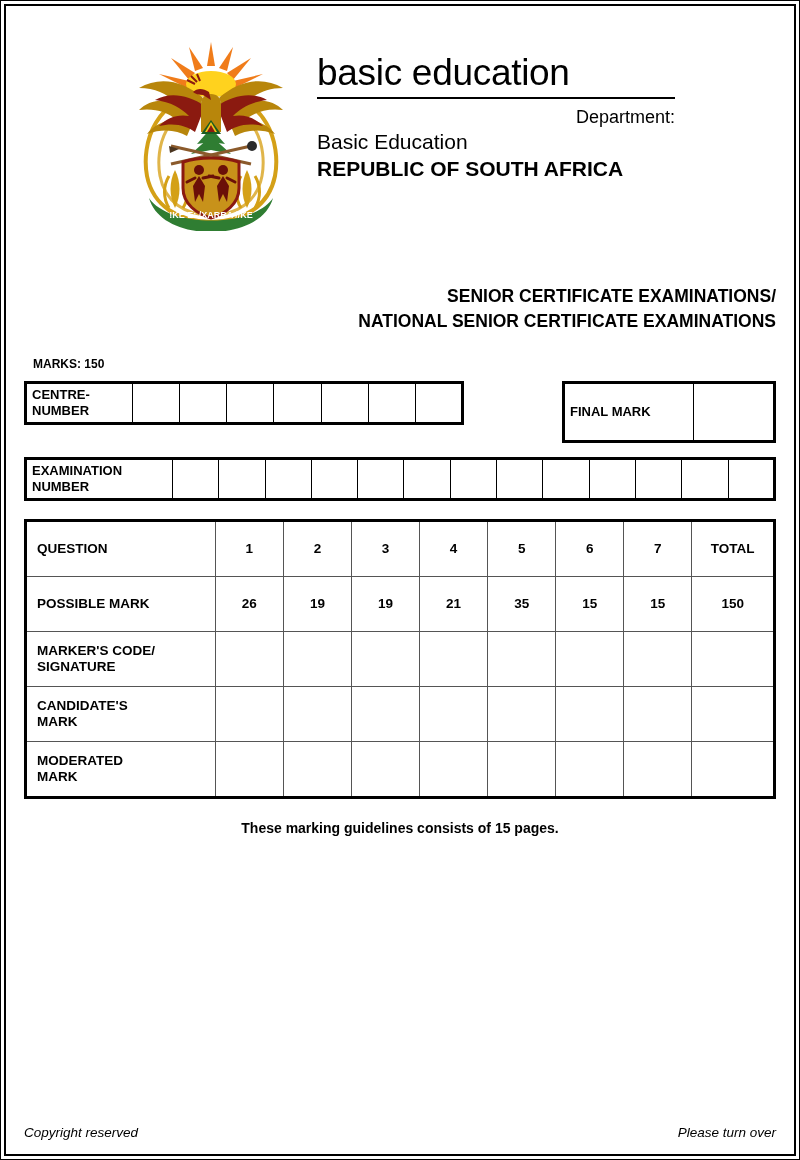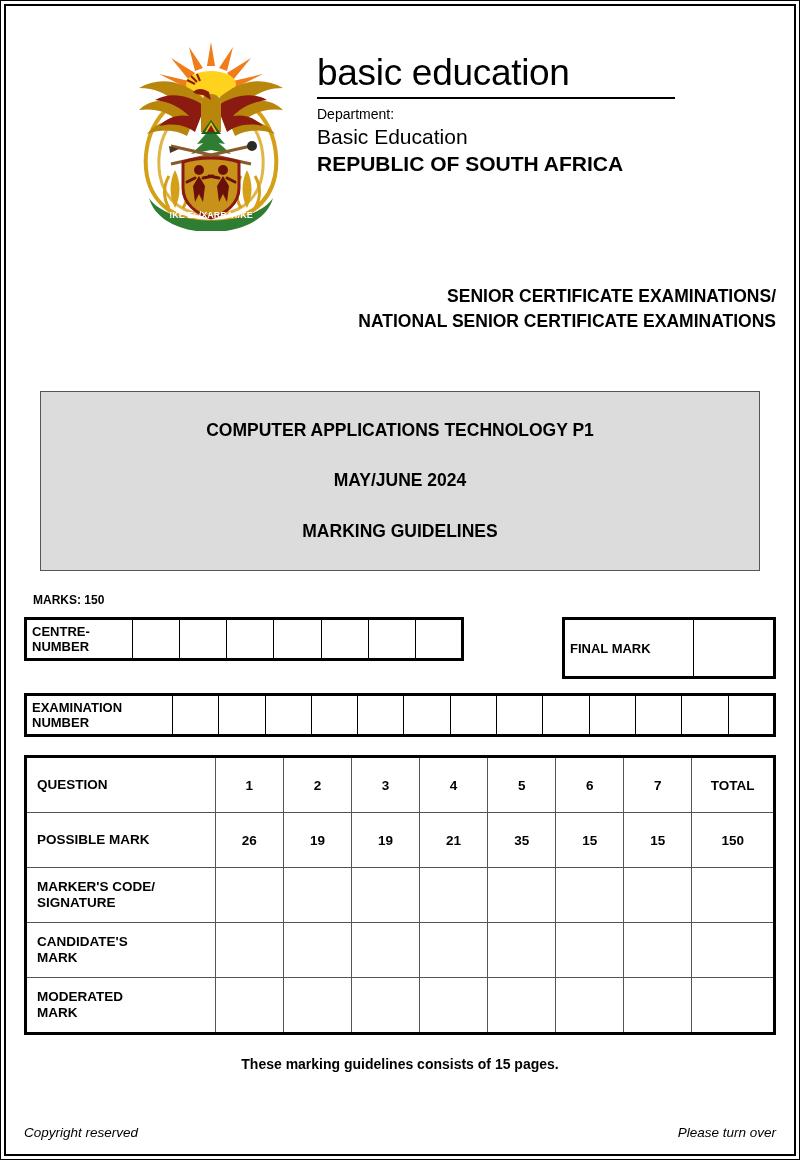--- a/index.html
+++ b/index.html
@@ -54,23 +54,24 @@
   .brand-title {
     font-size: 37px;
     font-weight: 400;
     letter-spacing: -0.3px;
     line-height: 1.0;
     padding-bottom: 6px;
     border-bottom: 2px solid #000;
     width: 358px;
   }
   .brand-l1 {
-    font-size: 14px;
+    font-size: 18px;
     line-height: 1.28;
     margin-top: 7px;
+    text-align: right;
   }
   .brand-l2 {
     font-size: 21px;
     line-height: 1.28;
   }
   .brand-l3 {
     font-size: 21px;
     font-weight: bold;
     line-height: 1.28;
   }
@@ -259,25 +260,20 @@
         <div class="brand-l2">Basic Education</div>
         <div class="brand-l3">REPUBLIC OF SOUTH AFRICA</div>
       </div>
     </div>
 
     <div class="exam-heading">
       <div>SENIOR CERTIFICATE EXAMINATIONS/</div>
       <div>NATIONAL SENIOR CERTIFICATE EXAMINATIONS</div>
     </div>
 
-    <div class="subject-box">
-      <div class="subject-line">COMPUTER APPLICATIONS TECHNOLOGY P1</div>
-      <div class="subject-line">MAY/JUNE 2024</div>
-      <div class="subject-line">MARKING GUIDELINES</div>
-    </div>
 
     <div class="marks-label">MARKS: 150</div>
 
     <div class="centre-wrap">
       <table id="centre-table" class="boxgrid">
         <tbody>
           <tr>
             <td class="lbl">CENTRE-
 NUMBER</td>
             <td></td>

